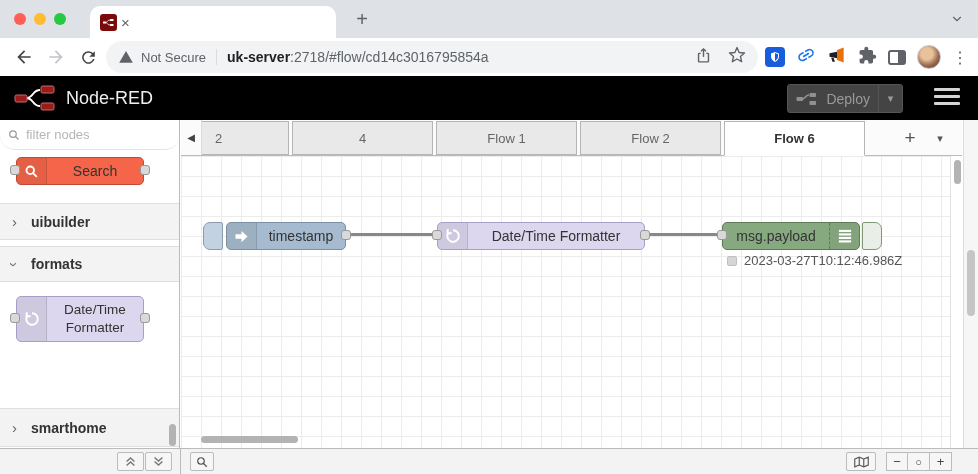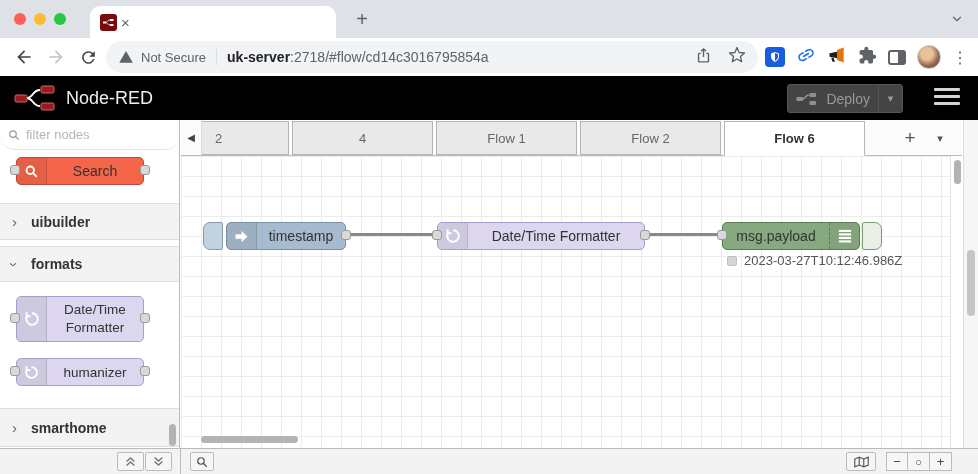--- a/index.html
+++ b/index.html
@@ -279,33 +279,20 @@
               <path d="M9 2.5 A6.5 6.5 0 1 1 3.8 5.2" fill="none" stroke="#fff" stroke-width="2.2"></path>
               <path d="M3 1.5v4.5h4.5" fill="none" stroke="#fff" stroke-width="2.2"></path>
             </svg>
         </div>
         <div class="node-label with-left-icon" style="white-space:normal; text-align:center; line-height:1.3; font-size:13.5px;">Date/Time Formatter</div>
       </div>
       <span class="port pl"></span>
       <span class="port pr"></span>
     </div>
 
-    <div class="pal-node" style="left:16px; top:238px; width:128px; height:28px;">
-      <div class="body" style="background:#dcd6ee; border:1px solid #a79ecb;">
-        <div class="node-icon-zone">
-          <svg width="15" height="15" viewBox="0 0 18 18">
-              <path d="M9 2.5 A6.5 6.5 0 1 1 3.8 5.2" fill="none" stroke="#fff" stroke-width="2.2"></path>
-              <path d="M3 1.5v4.5h4.5" fill="none" stroke="#fff" stroke-width="2.2"></path>
-            </svg>
-        </div>
-        <div class="node-label with-left-icon" style="font-size:13.5px;">humanizer</div>
-      </div>
-      <span class="port pl"></span>
-      <span class="port pr"></span>
-    </div>
 
     <div class="cat-header" style="top:288px; height:39px;">
       <span class="cat-chevron">›</span>
       <span class="cat-label">smarthome</span>
     </div>
 
     <div class="pal-scroll-thumb"></div>
   </div>
 
   <div class="flowtabs">

